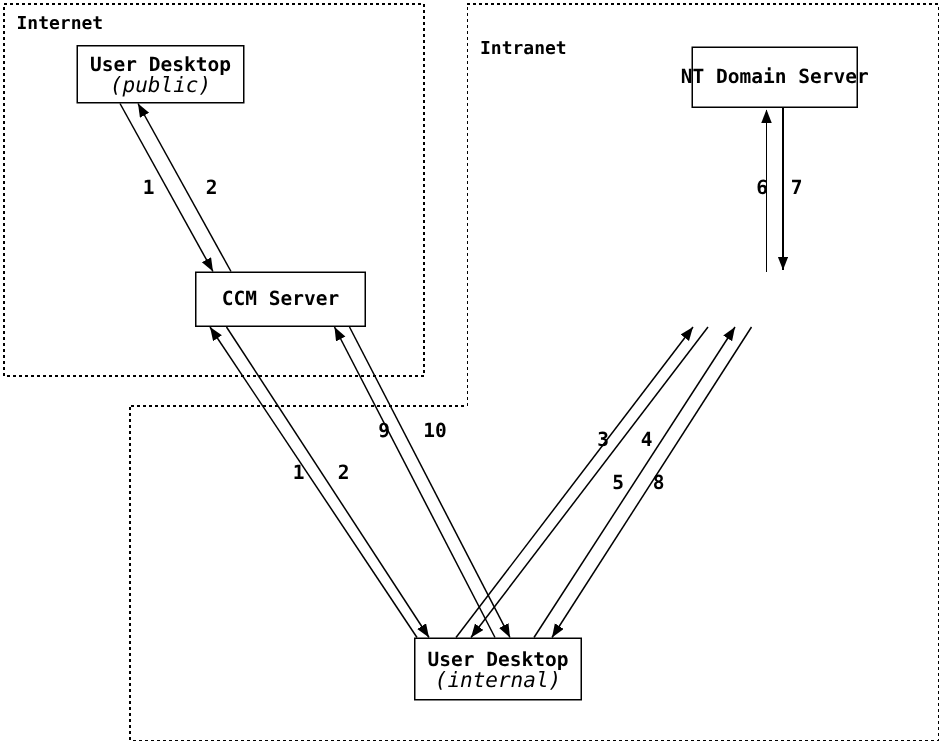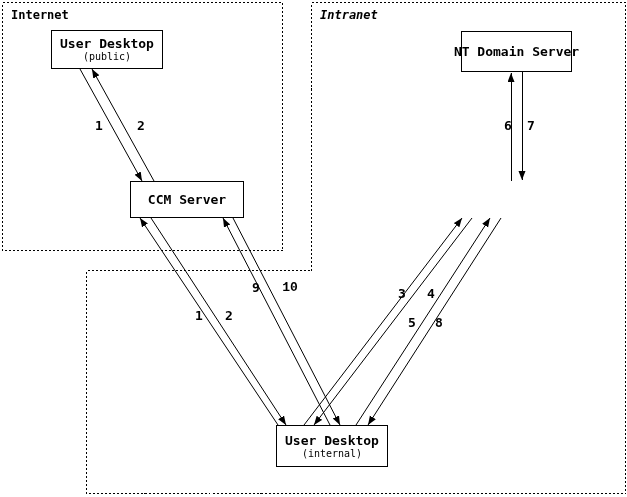--- a/index.html
+++ b/index.html
@@ -24,23 +24,24 @@
     justify-content: center;
     text-align: center;
   }
   .node .title {
     font-size: 13px;
     font-weight: bold;
     line-height: 15px;
     white-space: nowrap;
   }
   .node .subtitle {
-    font-size: 10px;
+    font-size: 14px;
     line-height: 12px;
     white-space: nowrap;
+    font-style: italic;
   }
   .zone-label {
     position: absolute;
     font-size: 12px;
     font-weight: bold;
     white-space: nowrap;
   }
   .edge-label {
     position: absolute;
     font-size: 13px;
@@ -98,30 +99,30 @@
     <line x1="472" y1="218" x2="314" y2="425" marker-end="url(#arrow)"></line>
 
     <line x1="356" y1="425" x2="490" y2="218" marker-end="url(#arrow)"></line>
     <line x1="501" y1="218" x2="368" y2="425" marker-end="url(#arrow)"></line>
 
     <line x1="511" y1="181" x2="511" y2="73" marker-end="url(#arrow)" shape-rendering="crispEdges"></line>
     <line x1="522" y1="72" x2="522" y2="180" marker-end="url(#arrow)" shape-rendering="crispEdges"></line>
   </svg>
 
   <div class="zone-label" style="left:11px; top:8px;">Internet</div>
-  <div class="zone-label" style="left:320px; top:8px;font-style:italic;">Intranet</div>
+  <div class="zone-label" style="left:320px; top:25px;">Intranet</div>
 
   <div class="edge-label" style="left:99px;  top:119px;">1</div>
   <div class="edge-label" style="left:141px; top:119px;">2</div>
 
   <div class="edge-label" style="left:199px; top:309px;">1</div>
   <div class="edge-label" style="left:229px; top:309px;">2</div>
 
   <div class="edge-label" style="left:256px; top:281px;">9</div>
-  <div class="edge-label" style="left:290px; top:281px;font-family:Liberation Mono, monospace;">10</div>
+  <div class="edge-label" style="left:290px; top:281px;">10</div>
 
   <div class="edge-label" style="left:402px; top:287px;">3</div>
   <div class="edge-label" style="left:431px; top:287px;">4</div>
 
   <div class="edge-label" style="left:412px; top:316px;">5</div>
   <div class="edge-label" style="left:439px; top:316px;">8</div>
 
   <div class="edge-label" style="left:508px; top:119px;">6</div>
   <div class="edge-label" style="left:531px; top:119px;">7</div>
 

